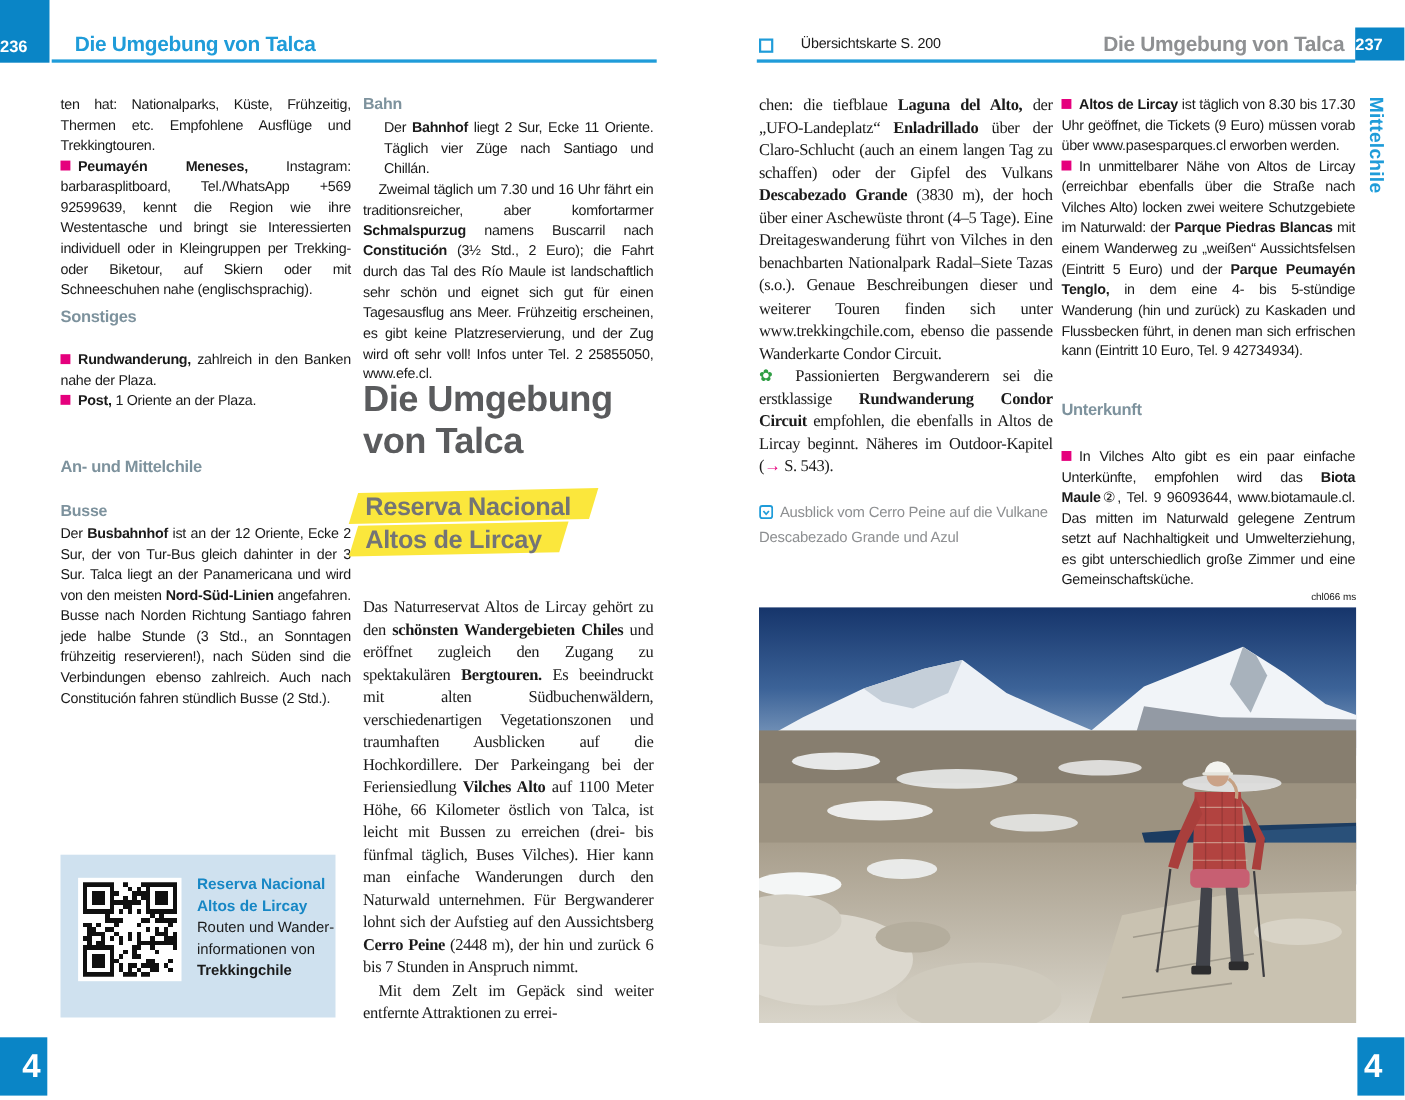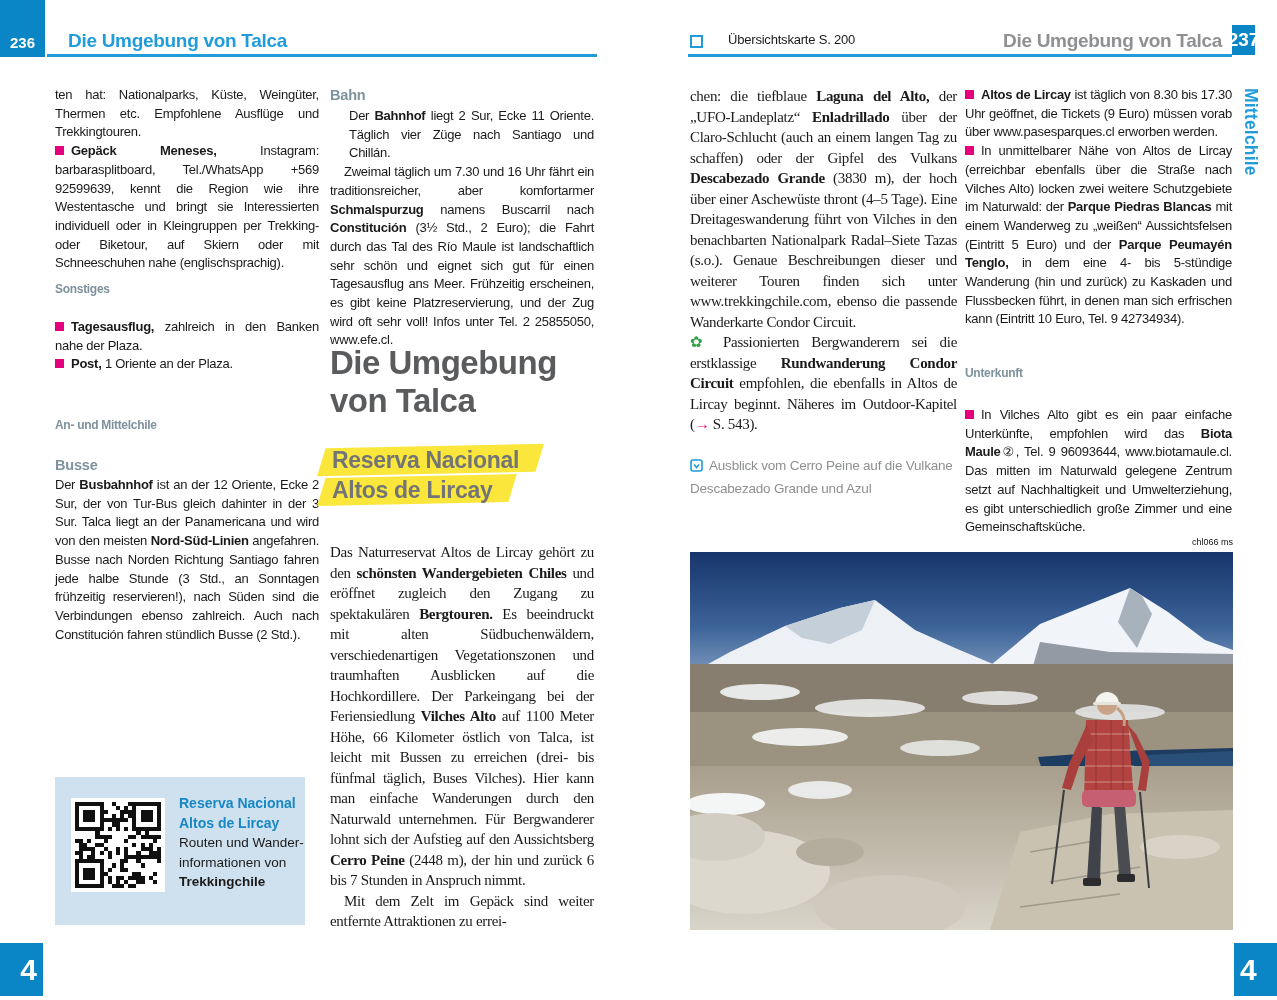--- a/index.html
+++ b/index.html
@@ -5,39 +5,39 @@
   :root{
     --cyan:#0a85c6; --rule:#1f9cd9; --magenta:#e5007d; --yellow:#fbe73c;
     --headgray:#7d929d; --titlegray:#5a5b5d; --subtitlegray:#737476;
     --green:#2f9e44; --qrblue:#1787c5; --qrbox:#cfe1ef; --captiongray:#8d8f91;
   }
   html,body{margin:0;padding:0;background:#ffffff;}
   .page{position:relative;width:1277px;height:1000px;background:#fff;overflow:hidden;
         font-family:"Liberation Sans",sans-serif;color:#1a1a1a;}
   .abs{position:absolute;}
   
-  .pgbox{background:var(--cyan);color:#fff;font-weight:bold;display:flex;align-items:center;justify-content:center;}
+  .pgbox{background:var(--cyan);color:#fff;font-weight:bold;display:flex;align-items:center;justify-content:flex-start;}
   .pgbox-left{left:0;top:0;width:45px;height:57px;align-items:flex-end;padding-bottom:6px;box-sizing:border-box;font-size:15px;}
-  .pgbox-right{left:1232px;top:25px;width:23px;height:30px;font-size:19px;}
+  .pgbox-right{left:1232px;top:25px;width:45px;height:30px;font-size:15px;}
   .hrule{height:3px;background:var(--rule);}
   .htitle{font-size:19px;font-weight:bold;letter-spacing:-0.3px;white-space:nowrap;}
   .htitle-left{color:var(--rule);}
   .htitle-right{color:#8e9092;}
   .mapref{font-size:13px;color:#1a1a1a;letter-spacing:-0.2px;}
   .mapicon{width:9px;height:9px;border:2px solid var(--rule);display:inline-block;}
   .tab-vertical{writing-mode:vertical-rl;font-size:17.5px;font-weight:bold;color:var(--rule);letter-spacing:0.2px;}
   
   .col{position:absolute;width:264px;}
   .sans{font-size:13px;line-height:18.7px;letter-spacing:-0.25px;text-align:justify;
         hyphens:auto;-webkit-hyphens:auto;}
   .serif{font-family:"Liberation Serif","DejaVu Serif",serif;font-size:15px;line-height:20.5px;
          letter-spacing:-0.3px;text-align:justify;hyphens:auto;-webkit-hyphens:auto;}
   p{margin:0;}
   .indent{text-indent:14px;}
-  .h-section{font-size:12px;line-height:22px;font-weight:bold;color:var(--headgray);letter-spacing:-0.3px;}
+  .h-section{font-size:15px;line-height:22px;font-weight:bold;color:var(--headgray);letter-spacing:-0.3px;}
   .h-sub{font-size:14.5px;line-height:18px;font-weight:bold;color:var(--headgray);letter-spacing:-0.2px;}
   .sq{display:inline-block;width:9px;height:9px;background:var(--magenta);margin-right:7px;}
   .green{color:var(--green);}
   .magenta{color:var(--magenta);font-weight:bold;}
   
   .chapter-title{font-size:33px;line-height:38px;font-weight:bold;color:var(--titlegray);letter-spacing:-0.5px;}
   .section-title-line{margin-top:5px;}
   .hl{position:relative;display:inline-block;font-size:23px;line-height:25px;font-weight:bold;
       color:var(--subtitlegray);letter-spacing:-0.3px;padding:0 4px 0 2px;}
   .hl::before{content:"";position:absolute;left:-8px;right:-16px;top:-2px;bottom:-1px;
@@ -79,26 +79,26 @@
   <div class="abs mapref" style="left:708px;top:32px;margin-left:20px;">Übersichtskarte S. 200</div>
   <div class="abs htitle htitle-right" style="right:55px;top:30px;">Die Umgebung von Talca</div>
   <div class="abs hrule" style="left:688px;top:54px;width:544px;"></div>
   <div class="abs pgbox pgbox-right">
     <span>237</span>
   </div>
   <div class="abs tab-vertical" style="left:1240px;top:88px;height:130px;">Mittelchile</div>
 
   <div class="col sans" style="left:55px;top:86px;height:840px;">
     <div class="abs" style="left:0;top:0;width:264px;">
-      <p>ten hat: Nationalparks, Küste, Weingüter, Thermen etc. Empfohlene Ausflüge und Trekkingtouren.</p>
-      <p><span class="sq"></span><span><b>Gepäck Meneses,</b> Instagram: barbarasplitboard, Tel./WhatsApp +569 92599639, kennt die Region wie ihre Westentasche und bringt sie Interessierten individuell oder in Kleingruppen per Trekking- oder Biketour, auf Skiern oder mit Schneeschuhen nahe (englischsprachig).</span></p>
+      <p>ten hat: Nationalparks, Küste, Frühzeitig, Thermen etc. Empfohlene Ausflüge und Trekkingtouren.</p>
+      <p><span class="sq"></span><span><b>Peumayén Meneses,</b> Instagram: barbarasplitboard, Tel./WhatsApp +569 92599639, kennt die Region wie ihre Westentasche und bringt sie Interessierten individuell oder in Kleingruppen per Trekking- oder Biketour, auf Skiern oder mit Schneeschuhen nahe (englischsprachig).</span></p>
     </div>
     <div class="abs h-section" style="left:0;top:192px;">Sonstiges</div>
     <div class="abs" style="left:0;top:232px;width:264px;">
-      <p><span class="sq"></span><span><b>Tagesausflug,</b> zahlreich in den Banken nahe der Plaza.</span></p>
+      <p><span class="sq"></span><span><b>Rundwanderung,</b> zahlreich in den Banken nahe der Plaza.</span></p>
       <p><span class="sq"></span><span><b>Post,</b> 1 Oriente an der Plaza.</span></p>
     </div>
     <div class="abs" style="left:0;top:328px;width:264px;">
       <div class="h-section">An- und Mittelchile</div>
       <div class="h-sub" style="margin-top:20px;">Busse</div>
       <p style="margin-top:2px;">Der <b>Busbahnhof</b> ist an der 12 Oriente, Ecke 2 Sur, der von Tur-Bus gleich dahinter in der 3 Sur. Talca liegt an der Panamericana und wird von den meisten <b>Nord-Süd-Linien</b> angefahren. Busse nach Norden Richtung Santiago fahren jede halbe Stunde (3 Std., an Sonntagen frühzeitig reservieren!), nach Süden sind die Verbindungen ebenso zahlreich. Auch nach Constitución fahren stündlich Busse (2 Std.).</p>
     </div>
   </div>
 
   <div class="abs qrbox">

